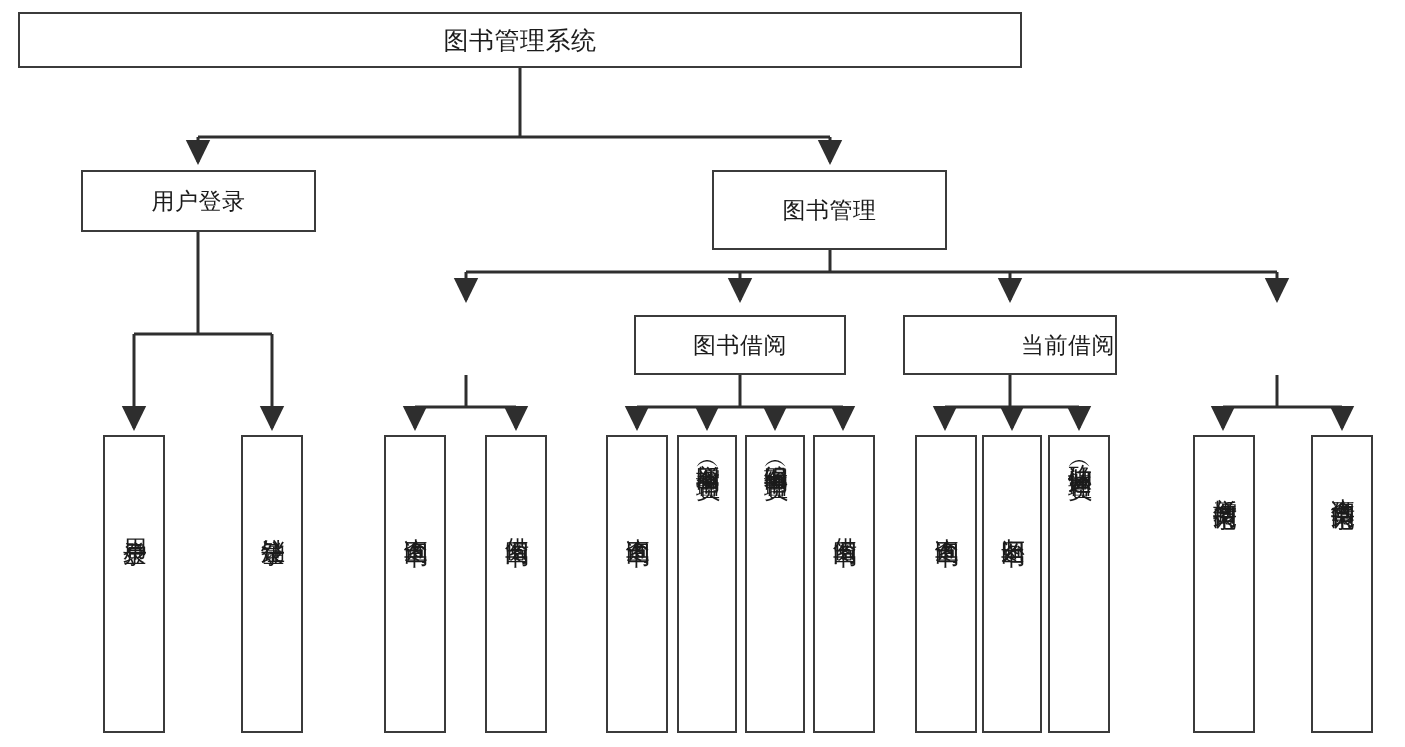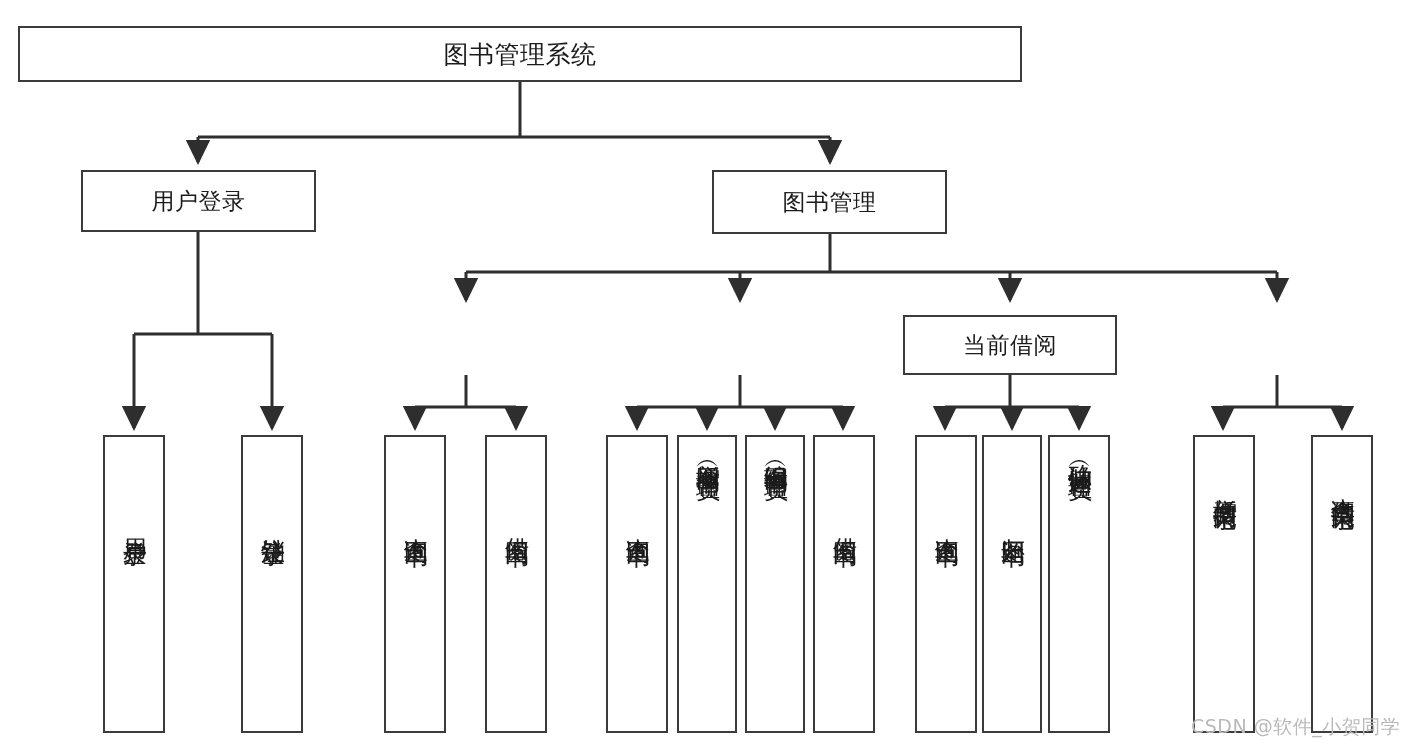--- a/index.html
+++ b/index.html
@@ -118,32 +118,35 @@
       <path d="M1012,407 L1012,428" marker-end="url(#arrowhead)"></path>
       <path d="M1079,407 L1079,428" marker-end="url(#arrowhead)"></path>
 
       <path d="M1277,375 L1277,407"></path>
       <path d="M1223,407 L1342,407"></path>
       <path d="M1223,407 L1223,428" marker-end="url(#arrowhead)"></path>
       <path d="M1342,407 L1342,428" marker-end="url(#arrowhead)"></path>
     </g>
   </svg>
 
-  <div class="node n-root" style="left:18px; top:26px; width:1004px; height:56px;text-align:right;">
+  <div class="node n-root" style="left:18px; top:12px; width:1004px; height:56px;text-align:right;">
     <span class="lbl">图书管理系统</span>
   </div>
 
   <div class="node n-mid" style="left:81px; top:170px; width:235px; height:62px;">
     <span class="lbl">用户登录</span>
   </div>
-  <div class="node n-mid" style="left:712px; top:170px; width:235px; height:64px;">
+  <div class="node n-mid" style="left:712px; top:170px; width:235px; height:80px;">
     <span class="lbl">图书管理</span>
   </div>
 
-  <div class="node n-mid" style="left:903px; top:315px; width:214px; height:60px;">
+  <div class="node n-mid" style="left:634px; top:315px; width:212px; height:60px;">
+    <span class="lbl">图书借阅</span>
+  </div>
+  <div class="node n-mid" style="left:903px; top:315px; width:214px; height:60px;justify-content:flex-end;">
     <span class="lbl">当前借阅</span>
   </div>
 
   <div class="node n-leaf" style="left:103px; top:435px; width:62px; height:298px; padding-top:82px;">
     <span class="lbl">用户登录</span>
   </div>
   <div class="node n-leaf" style="left:241px; top:435px; width:62px; height:298px; padding-top:82px;">
     <span class="lbl">注销登录</span>
   </div>
 
@@ -177,15 +180,14 @@
     <span class="lbl">确认归还（管理员）</span>
   </div>
 
   <div class="node n-leaf" style="left:1193px; top:435px; width:62px; height:298px; padding-top:42px;">
     <span class="lbl">新增借阅记录</span>
   </div>
   <div class="node n-leaf" style="left:1311px; top:435px; width:62px; height:298px; padding-top:42px;">
     <span class="lbl">查询借阅记录</span>
   </div>
 
-  <div class="watermark" style="left:1191px; top:714px;">CSDN @软件_小贺同学</div>
 
 </div>
 
 </body></html>

